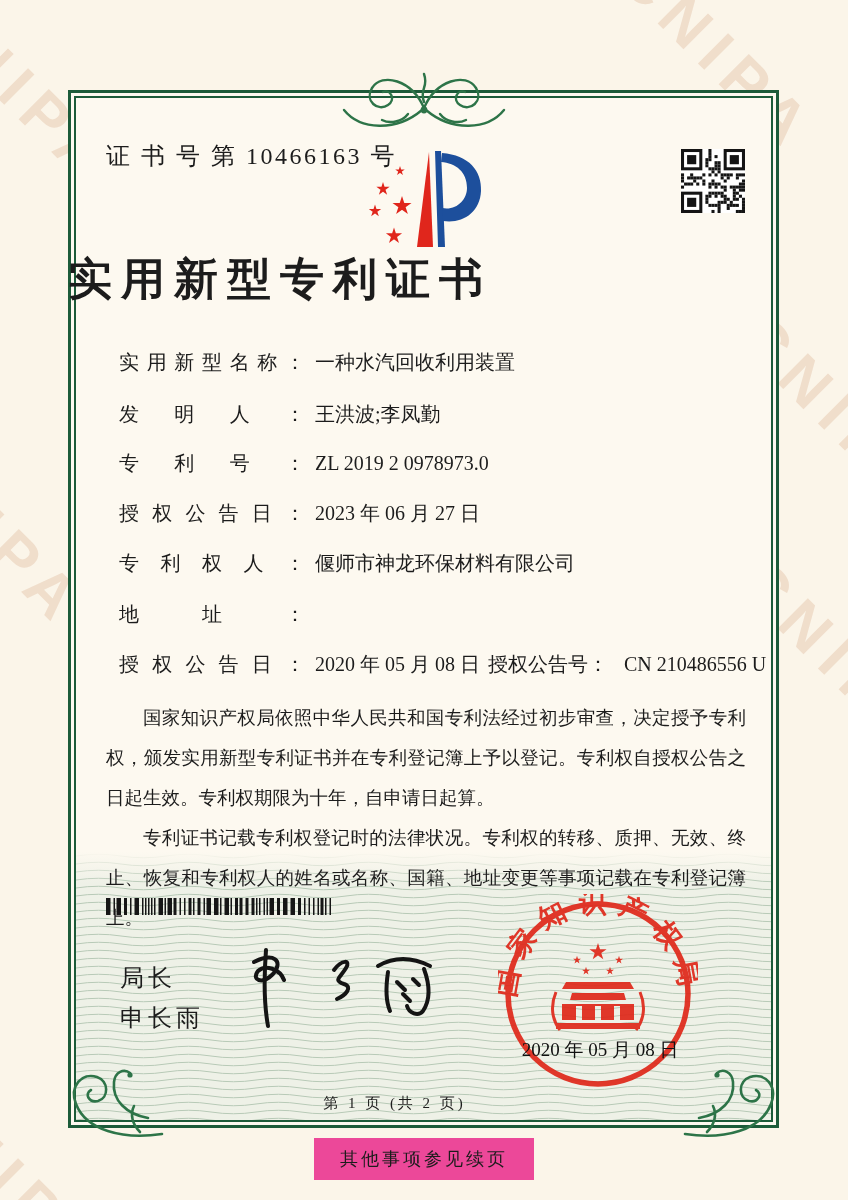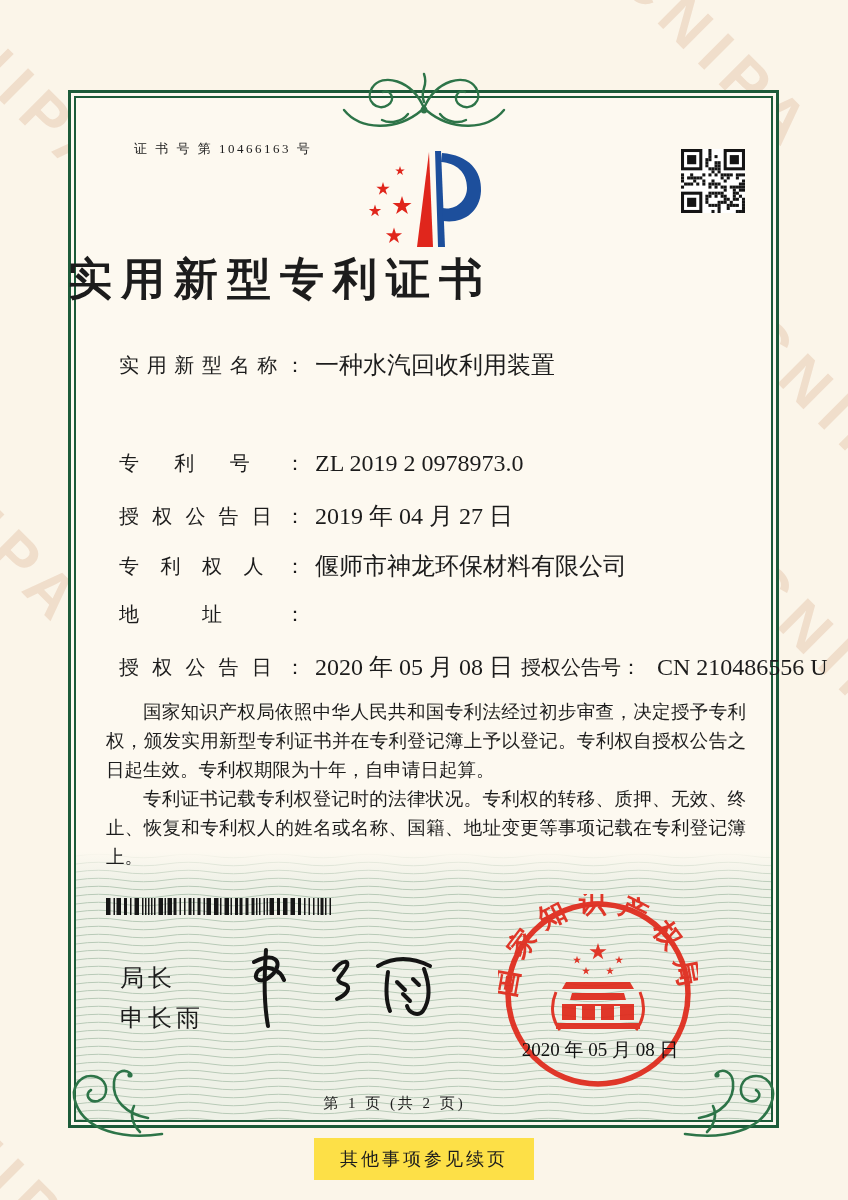--- a/index.html
+++ b/index.html
@@ -11,36 +11,36 @@
       transform:rotate(45deg);transform-origin:left top;white-space:nowrap;}
   
   .frame{position:absolute;left:68px;top:90px;width:705px;height:1032px;
          border:3px solid #1c5b39;background:#fdf9f0;z-index:2;}
   .frame-inner{position:absolute;left:3px;top:3px;right:3px;bottom:3px;
                border:2px solid #1c5b39;z-index:3;}
   .band{position:absolute;left:5px;right:5px;bottom:5px;height:268px;z-index:1;}
   .orn{position:absolute;z-index:4;}
   
   .ct{position:absolute;z-index:5;}
-  .cert-no{left:106px;top:140px;font-size:13px;letter-spacing:2.5px;margin-left:28px;}
+  .cert-no{left:106px;top:140px;font-size:24px;letter-spacing:2.5px;}
   .title{left:68px;width:822px;top:250px;text-align:left;font-size:44px;
          font-weight:bold;letter-spacing:9px;}
   .row{left:119px;display:flex;align-items:center;}
   .row-label{display:inline-block;width:186px;font-size:20px;
              text-align:justify;text-align-last:justify;}
-  .row-value{font-size:24px;margin-left:10px;white-space:nowrap;}
+  .row-value{font-size:20px;margin-left:10px;white-space:nowrap;}
   .val-sm{font-size:18.5px;}
   .grant2-label{font-size:20px;margin-left:8px;white-space:nowrap;}
-  .body-text{left:106px;top:698px;width:640px;font-size:18.5px;line-height:29px;
+  .body-text{left:106px;top:698px;width:640px;font-size:18.5px;line-height:40px;
              text-align:justify;}
   .body-text p{margin:0;text-indent:2em;}
   .signer{font-size:24px;letter-spacing:4px;}
   .page-info{left:68px;width:653px;top:1094px;text-align:center;font-size:15px;
              letter-spacing:3px;}
-  .note{left:50%;transform:translateX(-50%);top:1138px;background:#fde047;
+  .note{left:50%;transform:translateX(-50%);top:1138px;background:#ec4899;
         padding:9px 26px;font-size:18px;letter-spacing:3px;z-index:5;position:absolute;}
 </style>
 </head>
 <body>
 
 <div class="page">
 
   <div class="wm" style="left:-45px;top:-25px">CNIPA</div>
   <div class="wm" style="left:655px;top:-60px">CNIPA</div>
   <div class="wm" style="left:455px;top:115px">CNIPA</div>
@@ -243,27 +243,31 @@
       <rect x="6" y="48" width="9" height="9"></rect>
     </g>
   </svg>
 
   <div class="ct title">实用新型专利证书</div>
 
   <div class="ct row" style="top:349px">
     <span class="row-label">实用新型名称：</span>
     <span class="row-value">一种水汽回收利用装置</span>
   </div>
+  <div class="ct row" style="top:401px">
+    <span class="row-label">发明人：</span>
+    <span class="row-value">王洪波;李凤勤</span>
+  </div>
   <div class="ct row" style="top:450px">
     <span class="row-label">专利号：</span>
     <span class="row-value">ZL 2019 2 0978973.0</span>
   </div>
   <div class="ct row" style="top:500px">
     <span class="row-label">授权公告日：</span>
-    <span class="row-value">2019 年 04 月 27 日</span>
+    <span class="row-value">2023 年 06 月 27 日</span>
   </div>
   <div class="ct row" style="top:550px">
     <span class="row-label">专利权人：</span>
     <span class="row-value">偃师市神龙环保材料有限公司</span>
   </div>
   <div class="ct row" style="top:601px">
     <span class="row-label">地址：</span>
   </div>
   <div class="ct row" style="top:651px">
     <span class="row-label">授权公告日：</span>

